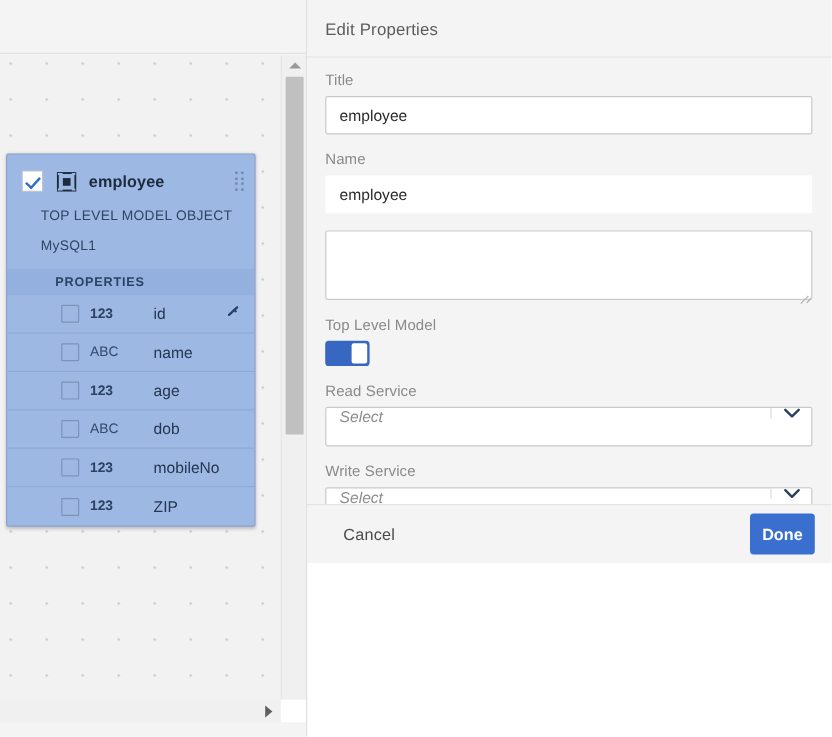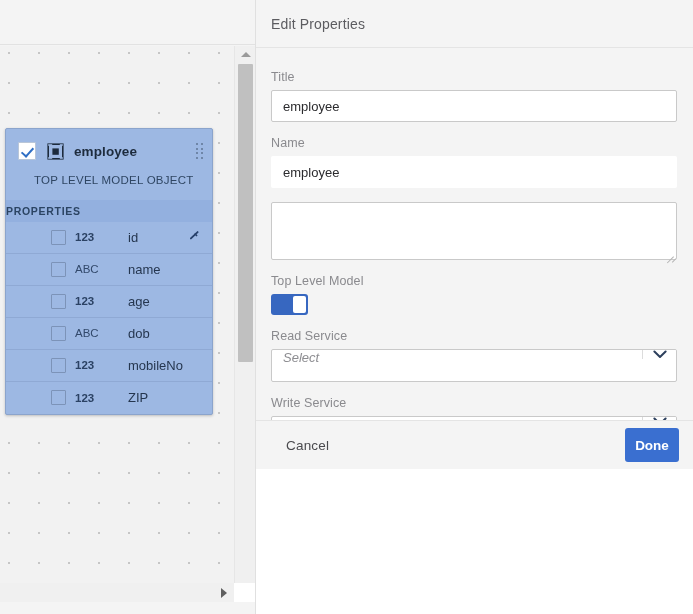--- a/index.html
+++ b/index.html
@@ -130,20 +130,21 @@
     letter-spacing: 0.25px;
     line-height: 1;
     margin-bottom: 13px;
   }
   .card-sub.first { margin-top: 2px; }
   .card-props-head {
     background: #93b0df;
     height: 22px;
     display: flex;
     align-items: center;
+    padding-left: 40px;
     font-size: 10.5px;
     font-weight: bold;
     color: #2b4straight;
     color: #2c4straight;
     color: #2b4463;
     letter-spacing: 0.7px;
   }
   .prop-row {
     height: 32px;
     display: flex;
@@ -266,21 +267,21 @@
     border-bottom: 1px solid #e4e4e4;
     background: #f4f4f4;
   }
   .panel-header-title {
     font-size: 14px;
     color: #5c5c60;
     letter-spacing: 0.15px;
   }
   .panel-body {
     position: absolute;
-    left: 0; top: 49px;
+    left: 0; top: 39px;
     width: 437px; height: 516px;
     padding: 21px 16px 0 15px;
     overflow: hidden;
   }
   .field-label {
     font-size: 12.5px;
     color: #8a8a8e;
     margin-bottom: 6px;
     letter-spacing: 0.1px;
   }
@@ -437,20 +438,21 @@
             <i></i>
             <i></i>
             <i></i>
             <i></i>
             <i></i>
             <i></i>
         </span>
       </div>
 
       <div class="card-sub first">TOP LEVEL MODEL OBJECT</div>
+      <div class="card-sub">MySQL1</div>
 
       <div class="card-props-head">PROPERTIES</div>
 
       <div>
 
         <div class="prop-row">
           <span class="prop-check"></span>
           <span class="prop-type">123</span>
           <span class="prop-name">id</span>
           <span class="key-icon">

